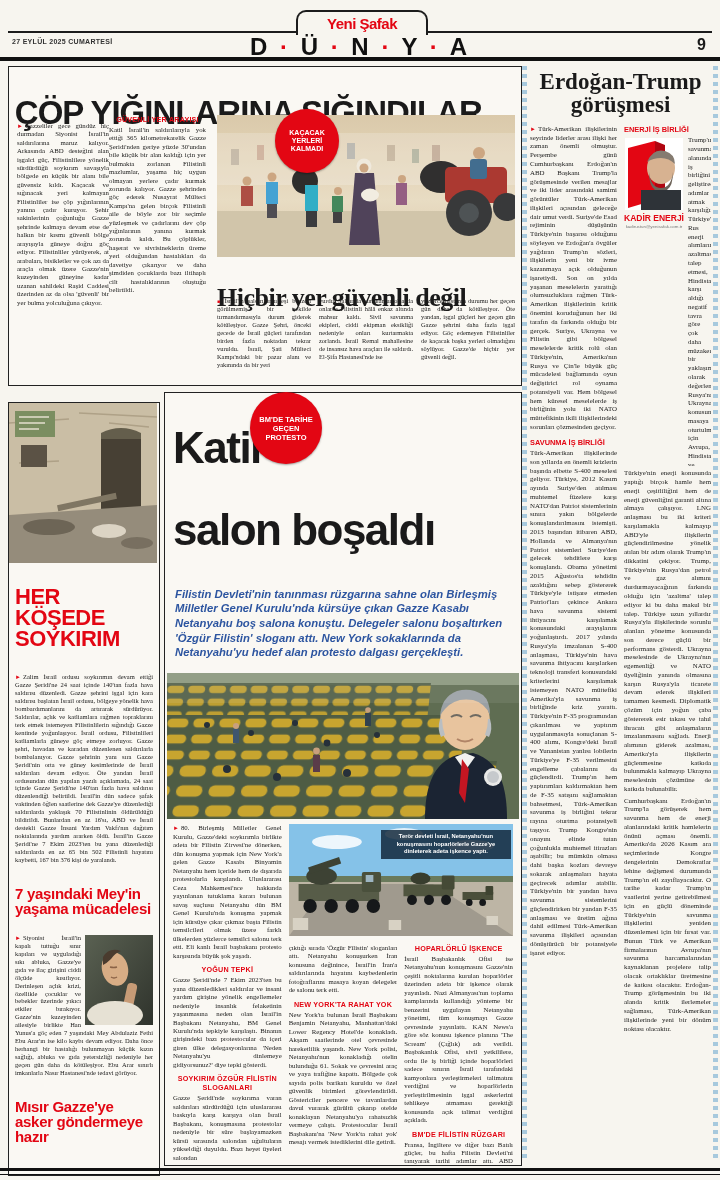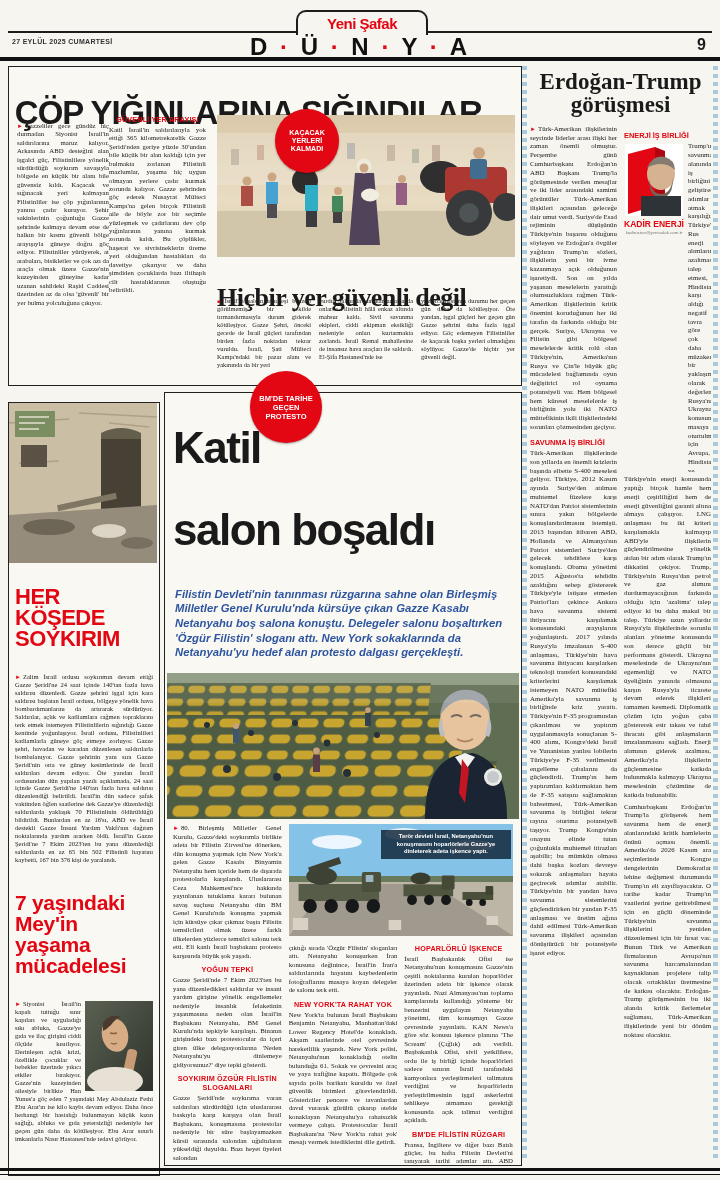--- a/index.html
+++ b/index.html
@@ -60,30 +60,30 @@
   .author{float:left;width:60px;margin:2px 4px 2px 0;text-align:center;}
   .author-name{font-family:"Liberation Sans",sans-serif;font-weight:900;font-size:8.5px;color:#e30613;line-height:1;margin-top:1px;}
   .author-mail{font-family:"Liberation Sans",sans-serif;font-size:4.4px;color:#777;margin-top:1px;}
   .op-p{max-height:330px;overflow:hidden;margin:0 0 3px;}
 
   
   #leftbox{left:8px;top:402px;width:150px;height:772px;}
   .left-headline{font-family:"Liberation Sans",sans-serif;font-weight:900;font-size:22px;
     line-height:.95;color:#e30613;padding:6px 6px 2px;letter-spacing:-.5px;}
   .left-body{padding:3px 6px 0;font-size:6.5px;line-height:1.22;max-height:306px;overflow:hidden;text-align:justify;}
-  .sub-red-head{font-family:"Liberation Sans",sans-serif;font-weight:900;font-size:21px;line-height:1;
+  .sub-red-head{font-family:"Liberation Sans",sans-serif;font-weight:900;font-size:15px;line-height:1;
     color:#e30613;padding:7px 6px 3px;letter-spacing:-.3px;}
   .mey-body{padding:0 6px;font-size:6.5px;line-height:1.22;max-height:168px;overflow:hidden;text-align:justify;}
   .mey-photo{float:right;width:68px;height:90px;margin:1px 0 2px 4px;}
 
   
   #centerbox{left:164px;top:392px;width:356px;height:772px;}
   .c-headline{font-family:"Liberation Sans",sans-serif;font-weight:900;font-size:44px;line-height:.93;
     letter-spacing:-1.5px;padding:6px 8px 2px;}
-  .badge-bm{left:250px;top:371px;width:72px;height:72px;font-size:7.5px;line-height:1.2;padding:8px;box-sizing:border-box;}
+  .badge-bm{left:250px;top:392px;width:72px;height:72px;font-size:7.5px;line-height:1.2;padding:8px;box-sizing:border-box;}
   .deck{padding:4px 10px 2px;font-family:"Liberation Sans",sans-serif;font-weight:700;font-style:italic;
     font-size:11.3px;line-height:1.3;color:#2d55a0;}
   .un-photo{display:block;margin:3px auto 0;width:352px;height:146px;}
   .cgrid{display:grid;grid-template-columns:1fr 1fr 1fr;gap:7px;padding:5px 8px 0;}
   .cA{grid-column:1;grid-row:1/3;height:392px;overflow:hidden;}
   .ctruck{grid-column:2/4;grid-row:1;position:relative;height:112px;}
   .cB{grid-column:2;grid-row:2;height:272px;overflow:hidden;}
   .cC{grid-column:3;grid-row:2;height:272px;overflow:hidden;}
   .ccol{font-size:6.8px;line-height:1.25;text-align:justify;}
   .c-intro{max-height:150px;overflow:hidden;}
@@ -188,21 +188,21 @@
 
   <aside id="rightcol">
     <h2 class="op-title">Erdoğan-Trump görüşmesi</h2>
     <div class="op-cols">
       <div class="op-col">
         <p class="op-intro" style="margin:0"><span class="tri">►</span><span>Türk-Amerikan ilişkilerinin seyrinde liderler arası ilişki her zaman önemli olmuştur. Perşembe günü Cumhurbaşkanı Erdoğan'ın ABD Başkanı Trump'la görüşmesinde verilen mesajlar ve iki lider arasındaki samimi görüntüler Türk-Amerikan ilişkileri açısından geleceğe dair umut verdi. Suriye'de Esad rejiminin düşüşünün Türkiye'nin başarısı olduğunu söyleyen ve Erdoğan'a övgüler yağdıran Trump'ın sözleri, ilişkilerin yeni bir ivme kazanmaya açık olduğunun işaretiydi. Son on yılda yaşanan meselelerin yarattığı olumsuzluklara rağmen Türk-Amerikan ilişkilerinin kritik önemini koruduğunun her iki tarafın da farkında olduğu bir gerçek. Suriye, Ukrayna ve Filistin gibi bölgesel meselelerde kritik rolü olan Türkiye'nin, Amerika'nın Rusya ve Çin'le büyük güç mücadelesi bağlamında oyun değiştirici rol oynama potansiyeli var. Hem bölgesel hem küresel meselelerde iş birliğinin yolu iki NATO müttefikinin ikili ilişkilerindeki sorunları çözmesinden geçiyor.</span></p>
         <div class="op-head">SAVUNMA İŞ BİRLİĞİ</div>
         <p style="margin:0">Türk-Amerikan ilişkilerinde son yıllarda en önemli krizlerin başında elbette S-400 meselesi geliyor. Türkiye, 2012 Kasım ayında Suriye'den atılması muhtemel füzelere karşı NATO'dan Patriot sistemlerinin sınıra yakın bölgelerde konuşlandırılmasını istemişti. 2013 başından itibaren ABD, Hollanda ve Almanya'nın Patriot sistemleri Suriye'den gelecek tehditlere karşı konuşlandı. Obama yönetimi 2015 Ağustos'ta tehdidin azaldığını sebep göstererek Türkiye'yle istişare etmeden Patriot'ları çekince Ankara hava savunma sistemi ihtiyacını karşılamak konusundaki arayışlarını yoğunlaştırdı. 2017 yılında Rusya'yla imzalanan S-400 anlaşması, Türkiye'nin hava savunma ihtiyacını karşılarken teknoloji transferi konusundaki kriterlerini karşılamak istemeyen NATO müttefiki Amerika'yla savunma iş birliğinde kriz yarattı. Türkiye'nin F-35 programından çıkarılması ve yaptırım uygulanmasıyla sonuçlanan S-400 alımı, Kongre'deki İsrail ve Yunanistan yanlısı lobilerin Türkiye'ye F-35 verilmesini engelleme çabalarını da güçlendirdi. Trump'ın hem yaptırımları kaldırmaktan hem de F-35 satışını sağlamaktan bahsetmesi, Türk-Amerikan savunma iş birliğini tekrar rayına oturtma potansiyeli taşıyor. Trump Kongre'nin onayını elinde tutan çoğunlukla muhtemel itirazları aşabilir; bu mümkün olmasa dahi başka kozları devreye sokarak anlaşmaları hayata geçirecek adımlar atabilir. Türkiye'nin bir yandan hava savunma sistemlerini güçlendirirken bir yandan F-35 anlaşması ve üretim ağına dahil edilmesi Türk-Amerikan savunma ilişkileri açısından dönüştürücü bir potansiyele işaret ediyor.</p>
       </div>
       <div class="op-col">
-        <div class="op-head" style="margin-top:6px">ENERJİ İŞ BİRLİĞİ</div>
+        <div class="op-head" style="margin-top:0">ENERJİ İŞ BİRLİĞİ</div>
         <div class="author">
           <svg width="58" height="72" viewBox="0 0 58 72">
             <rect width="58" height="72" fill="#ffffff"></rect>
             <path d="M3,10 L30,3 L30,62 L3,70 Z" fill="#e30613"></path>
             <path d="M30,3 L40,7 L40,58 L30,62 Z" fill="#b00510"></path>
             <ellipse cx="36" cy="30" rx="14" ry="16" fill="#d7b291"></ellipse>
             <path d="M22,24 Q28,10 40,13 Q50,16 50,26 Q44,20 36,20 Q28,20 22,24 Z" fill="#857b70"></path>
             <path d="M24,34 Q26,50 36,50 Q46,50 48,34 Q48,48 42,52 Q36,56 30,52 Q24,48 24,34 Z" fill="#6e645a"></path>
             <rect x="16" y="52" width="40" height="20" fill="#2e3338"></rect>
           </svg>
@@ -252,20 +252,21 @@
           <ellipse cx="30" cy="34" rx="13" ry="17" fill="#d8ad85" transform="rotate(-14 30 34)"></ellipse>
           <path d="M18,22 Q24,12 36,16 Q30,18 26,24 Q22,28 18,30 Z" fill="#4a3b2e"></path>
           <path d="M25,32 q4,1 7,0 M26,42 q3,2 6,0" stroke="#8a6246" stroke-width="1.4" fill="none"></path>
           <rect x="40" y="48" width="10" height="28" rx="4" transform="rotate(12 45 62)" fill="#c79b76"></rect>
           <ellipse cx="30" cy="80" rx="28" ry="14" fill="#e6e1d4"></ellipse>
         </svg>
       </figure>
       <span class="tri">►</span><span>Siyonist İsrail'in kapalı tuttuğu sınır kapıları ve uyguladığı sıkı abluka, Gazze'ye gıda ve ilaç girişini ciddi ölçüde kısıtlıyor. Derinleşen açlık krizi, özellikle çocuklar ve bebekler üzerinde yıkıcı etkiler bırakıyor. Gazze'nin kuzeyinden ailesiyle birlikte Han Yunus'a göç eden 7 yaşındaki Mey Abdulaziz Fethi Ebu Arar'ın ise kilo kaybı devam ediyor. Daha önce herhangi bir hastalığı bulunmayan küçük kızın sağlığı, abluka ve gıda yetersizliği nedeniyle her geçen gün daha da kötüleşiyor. Ebu Arar sınırlı imkanlarla Nasır Hastanesi'nde tedavi görüyor.</span>
     </div>
 
+    <h3 class="sub-red-head">Mısır Gazze'ye asker göndermeye hazır</h3>
 
   </section>
 
   <section class="box" id="centerbox">
     <h1 class="c-headline">
       <span>Katil</span><br>
       <br>
       <span>salon boşaldı</span>
     </h1>
     <p class="deck">Filistin Devleti'nin tanınması rüzgarına sahne olan Birleşmiş Milletler Genel Kurulu'nda kürsüye çıkan Gazze Kasabı Netanyahu boş salona konuştu. Delegeler salonu boşaltırken 'Özgür Filistin' sloganı attı. New York sokaklarında da Netanyahu'yu hedef alan protesto dalgası gerçekleşti.</p>

